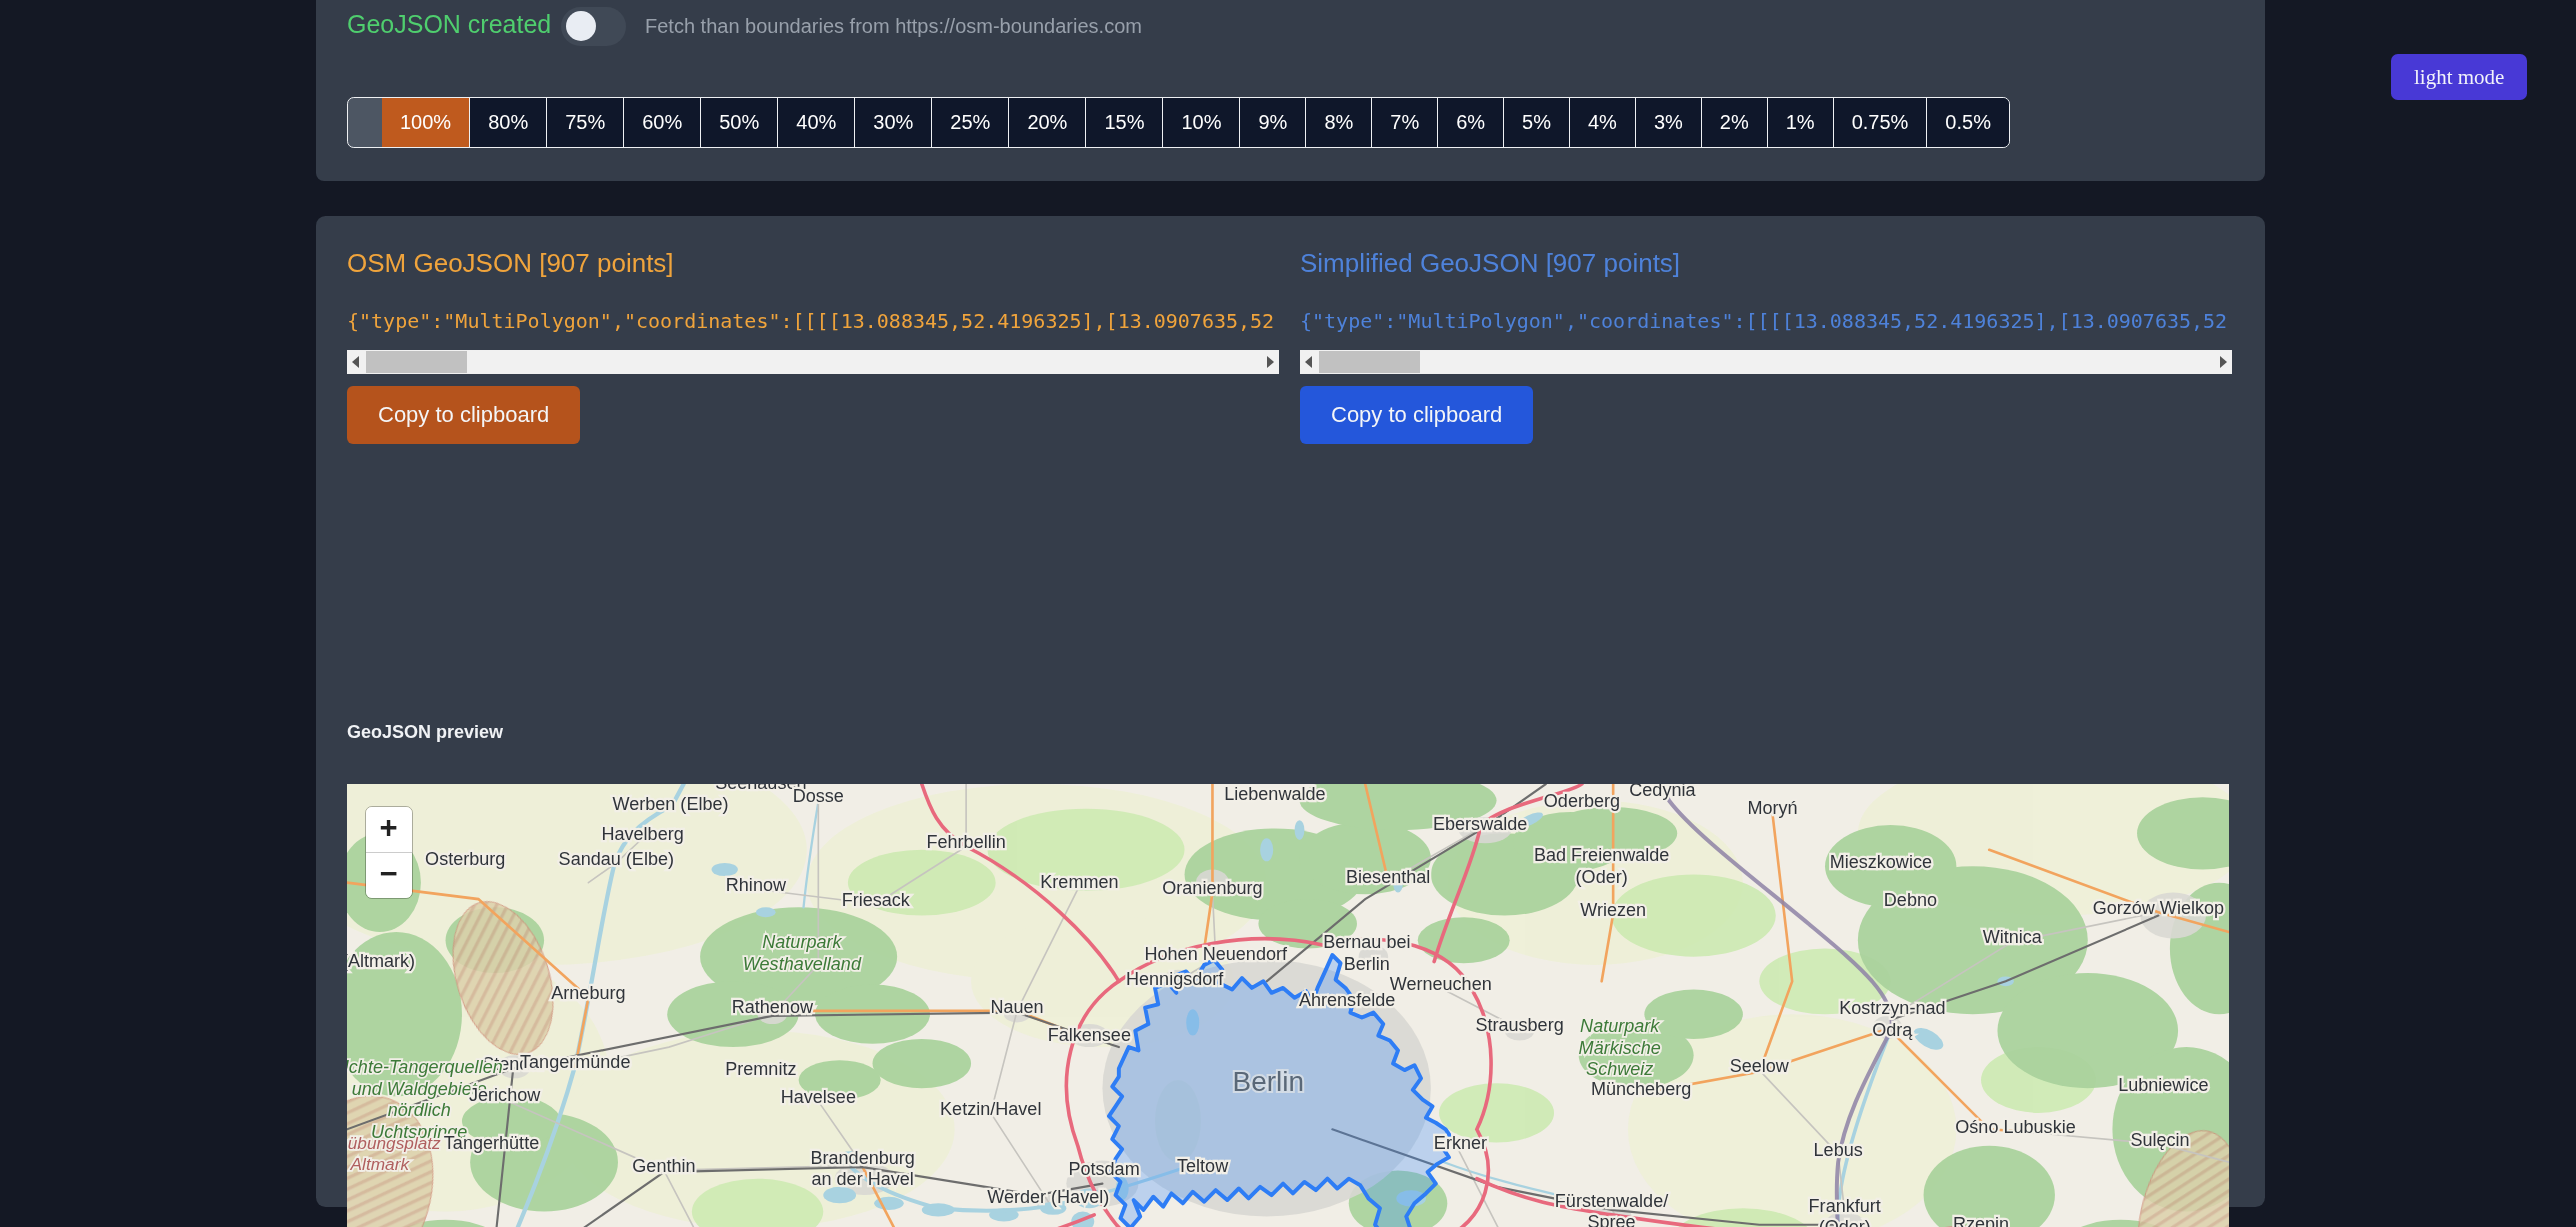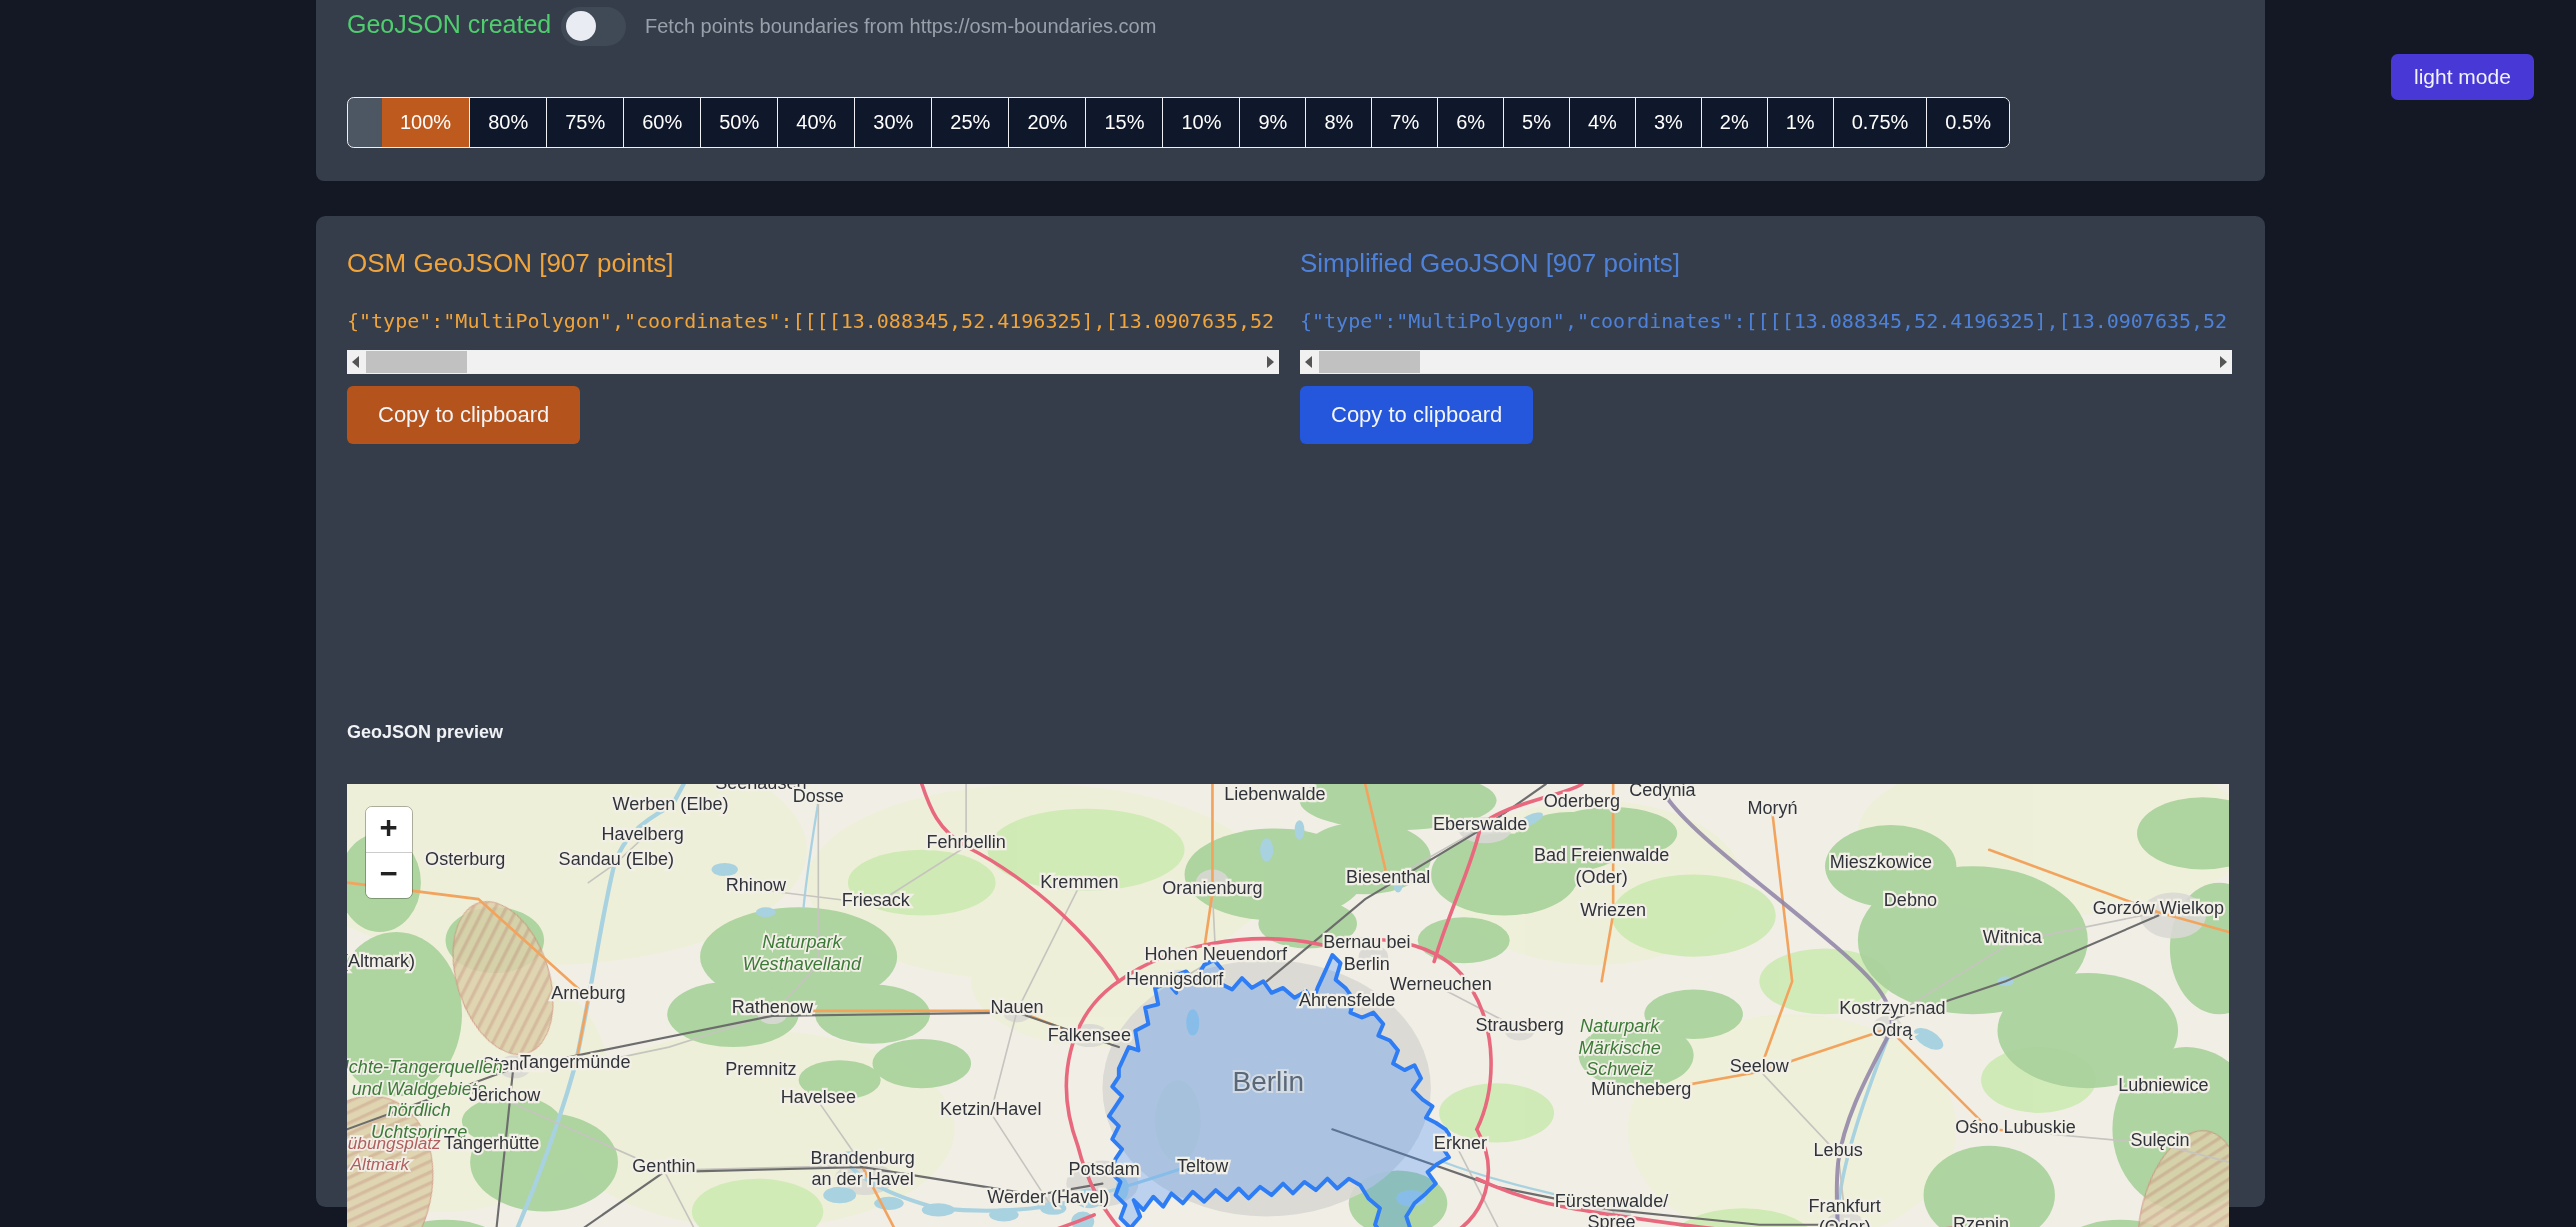--- a/index.html
+++ b/index.html
@@ -15,21 +15,21 @@
   .toggle-label{left:329px;top:15px;font-size:20px;color:#98a0ab;}
   .hint{left:31px;top:65px;font-size:20px;color:#e7eaee;}
   .pct-row{left:31px;top:97px;display:inline-flex;border:1.4px solid #eef0f3;border-radius:6.8px;overflow:hidden;background:#4d5663;padding-left:34px;}
   .pct-btn{height:49px;padding:0 18px;display:flex;align-items:center;justify-content:center;
            background:#0f172a;color:#fff;font-size:20px;border:none;border-left:0.7px solid #eef0f3;
            font-family:"Liberation Sans",sans-serif;cursor:pointer;}
   .pct-btn:first-child{border-left:none;}
   .pct-btn.selected{background:#bf5a1e;}
 
   .lightmode{left:2391px;top:54px;height:46px;padding:0 23px;background:#4839d6;color:#f2f3fa;
-             font-size:21px;border:none;border-radius:6.8px;font-family:Liberation Sans, sans-serif;cursor:pointer;}
+             font-size:21px;border:none;border-radius:6.8px;font-family:Liberation Serif, serif;cursor:pointer;}
 
   
   .panel{left:316px;top:216px;width:1949px;height:991px;background:#353d4a;border-radius:9.5px;}
   .col{position:absolute;width:932px;top:0;height:473px;}
   .col.left{left:31px;}  .col.right{left:984px;}
   .col-title{position:absolute;left:0;top:32px;font-size:26px;font-weight:500;}
   .col.left  .col-title{color:#f0a43c;}
   .col.right .col-title{color:#4e82da;}
   .json-line{position:absolute;left:0;top:93px;width:932px;height:30px;overflow:hidden;white-space:nowrap;
              font-family:"DejaVu Sans Mono",monospace;font-size:20px;}
@@ -64,21 +64,21 @@
 </head>
 <body>
 
 <div class="page">
 
   <div class="abs top-section">
     <div class="abs status">GeoJSON created</div>
     <div class="abs toggle">
       <div class="knob"></div>
     </div>
-    <div class="abs toggle-label">Fetch points boundaries from https://osm-boundaries.com</div>
+    <div class="abs toggle-label">Fetch than boundaries from https://osm-boundaries.com</div>
     <div class="abs pct-row" id="pct-row">
         <button class="pct-btn selected">100%</button>
         <button class="pct-btn">80%</button>
         <button class="pct-btn">75%</button>
         <button class="pct-btn">60%</button>
         <button class="pct-btn">50%</button>
         <button class="pct-btn">40%</button>
         <button class="pct-btn">30%</button>
         <button class="pct-btn">25%</button>
         <button class="pct-btn">20%</button>

